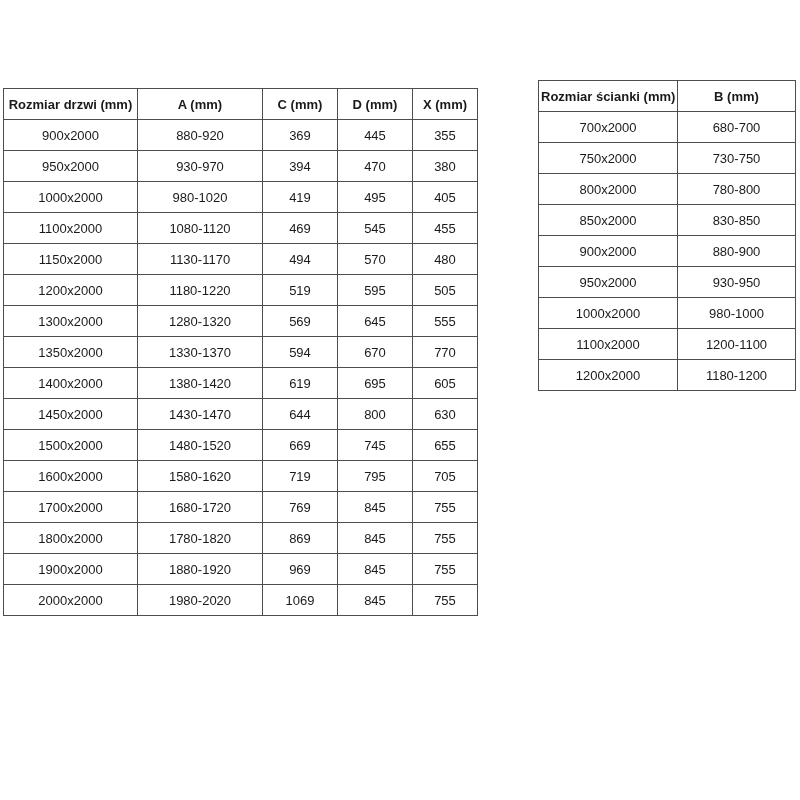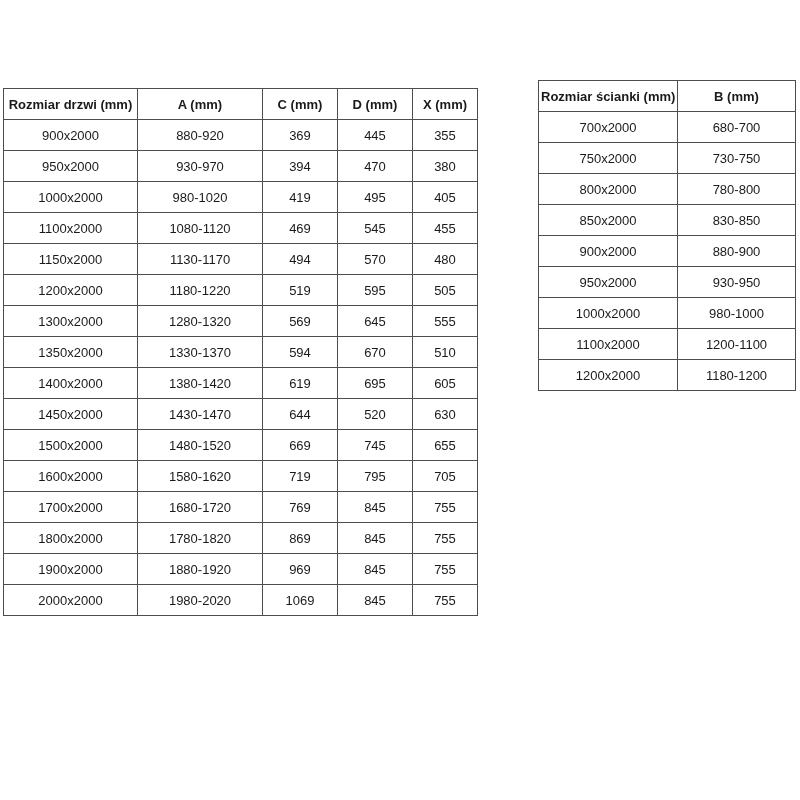--- a/index.html
+++ b/index.html
@@ -116,34 +116,34 @@
           <td>1280-1320</td>
           <td>569</td>
           <td>645</td>
           <td>555</td>
         </tr>
         <tr>
           <td>1350x2000</td>
           <td>1330-1370</td>
           <td>594</td>
           <td>670</td>
-          <td>510</td>
+          <td>770</td>
         </tr>
         <tr>
           <td>1400x2000</td>
           <td>1380-1420</td>
           <td>619</td>
           <td>695</td>
           <td>605</td>
         </tr>
         <tr>
           <td>1450x2000</td>
           <td>1430-1470</td>
           <td>644</td>
-          <td>520</td>
+          <td>800</td>
           <td>630</td>
         </tr>
         <tr>
           <td>1500x2000</td>
           <td>1480-1520</td>
           <td>669</td>
           <td>745</td>
           <td>655</td>
         </tr>
         <tr>

